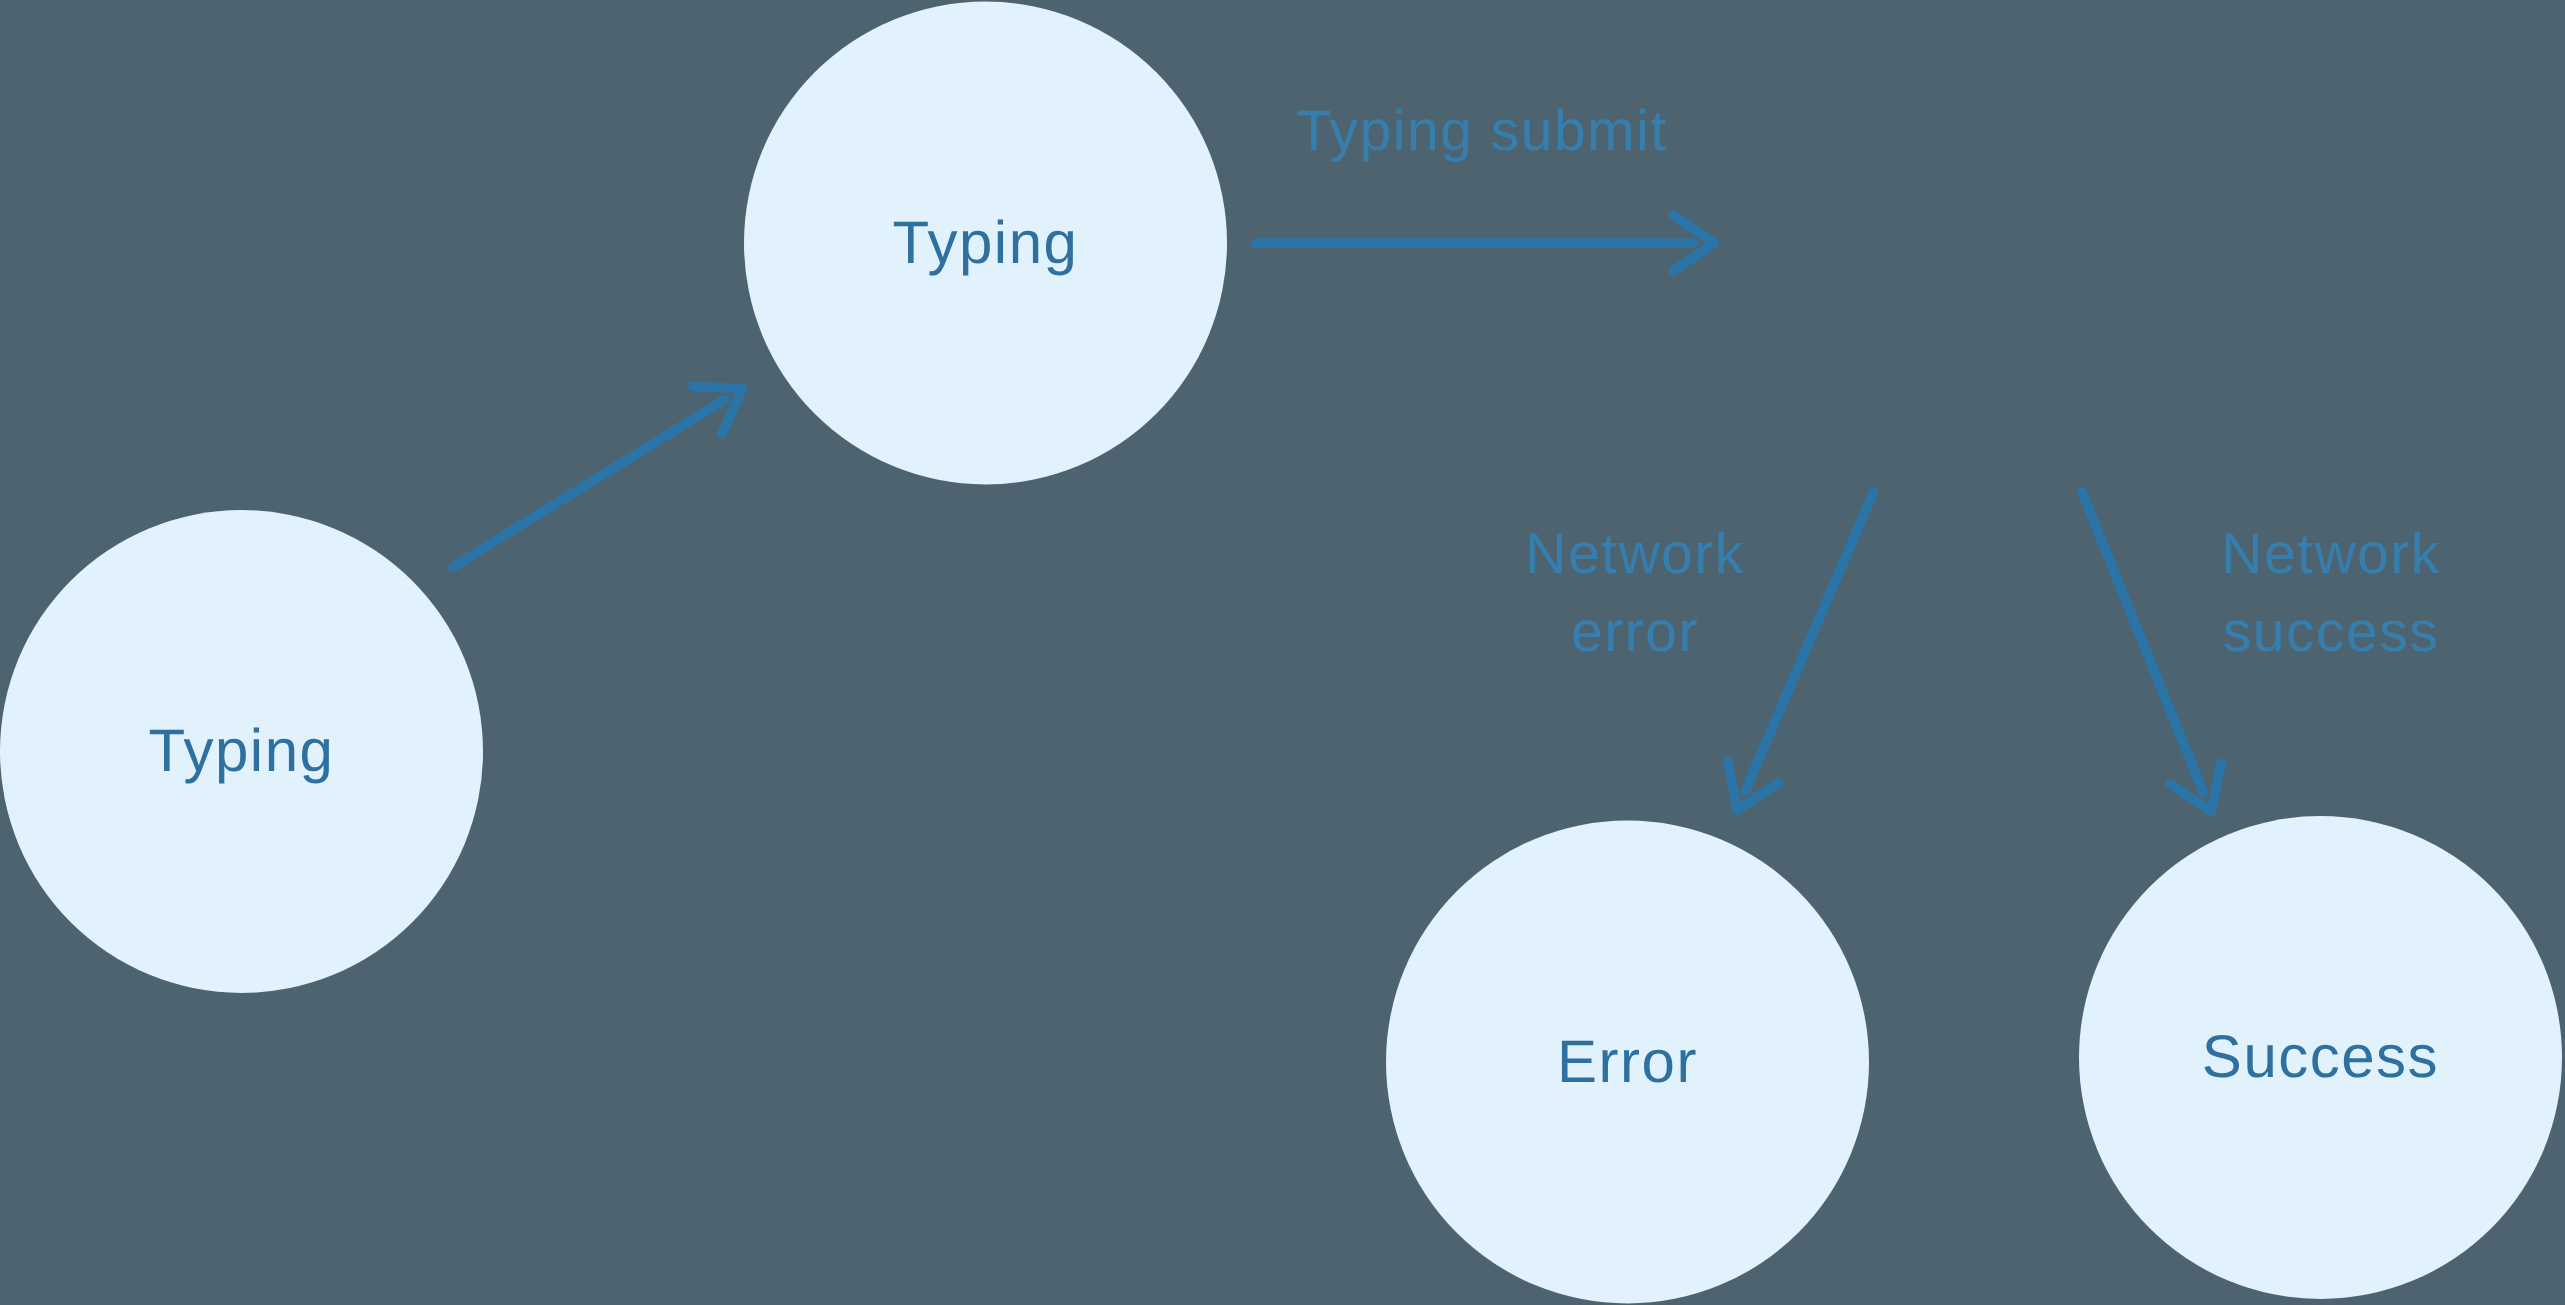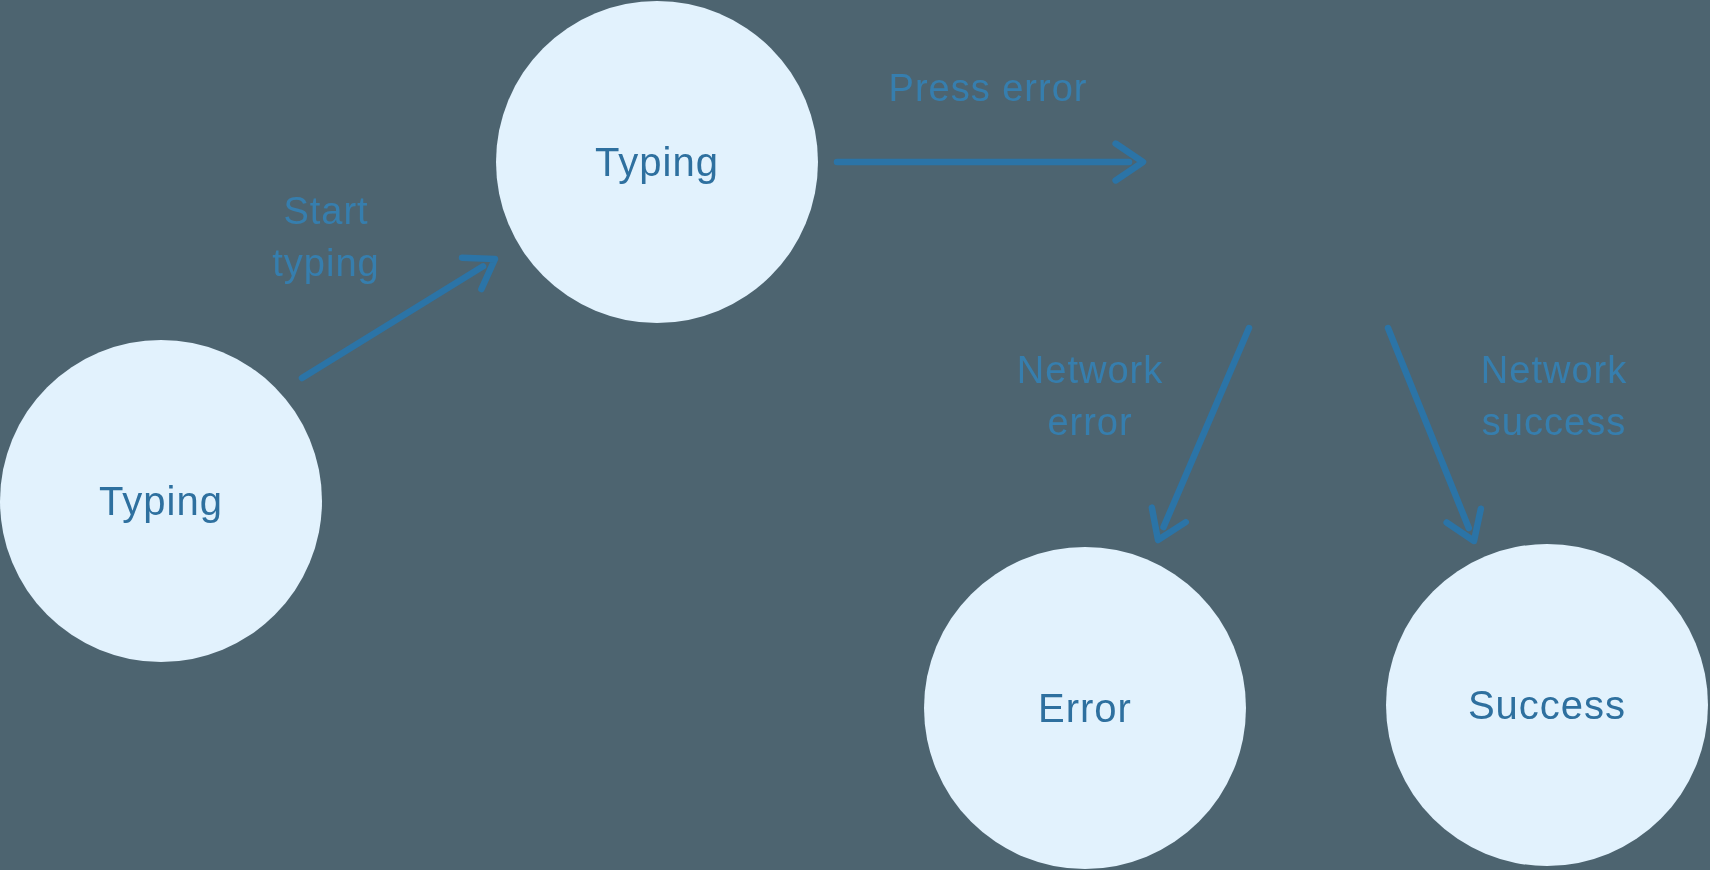--- a/index.html
+++ b/index.html
@@ -69,26 +69,22 @@
       </g>
       <g>
         <line class="edge-line" x1="1249" y1="328" x2="1163.5221931504766" y2="527.1351104626261"></line>
         <polyline class="edge-line" points="1185.741068186342,522.1273075368952 1158,540 1151.8474247643132,507.5786209736659"></polyline>
       </g>
       <g>
         <line class="edge-line" x1="1388" y1="328" x2="1468.7585250364593" y2="528.0182073577423"></line>
         <polyline class="edge-line" points="1480.8552914409627,508.7198980909375 1474,541 1446.653656866709,522.5290087641102"></polyline>
       </g>
     </svg>
-<div class="edge-label" style="left: 326px; top: 237px;">
-      <div>Start</div>
-      <div>typing</div>
-    </div>
     <div class="edge-label" style="left: 988px; top: 88px;">
-      <div>Press error</div>
+      <div>Typing submit</div>
     </div>
     <div class="edge-label" style="left: 1090px; top: 396px;">
       <div>Network</div>
       <div>error</div>
     </div>
     <div class="edge-label" style="left: 1554px; top: 396px;">
       <div>Network</div>
       <div>success</div>
     </div>
     <div class="node" style="left: 0px; top: 340px; width: 322px; height: 322px;">

